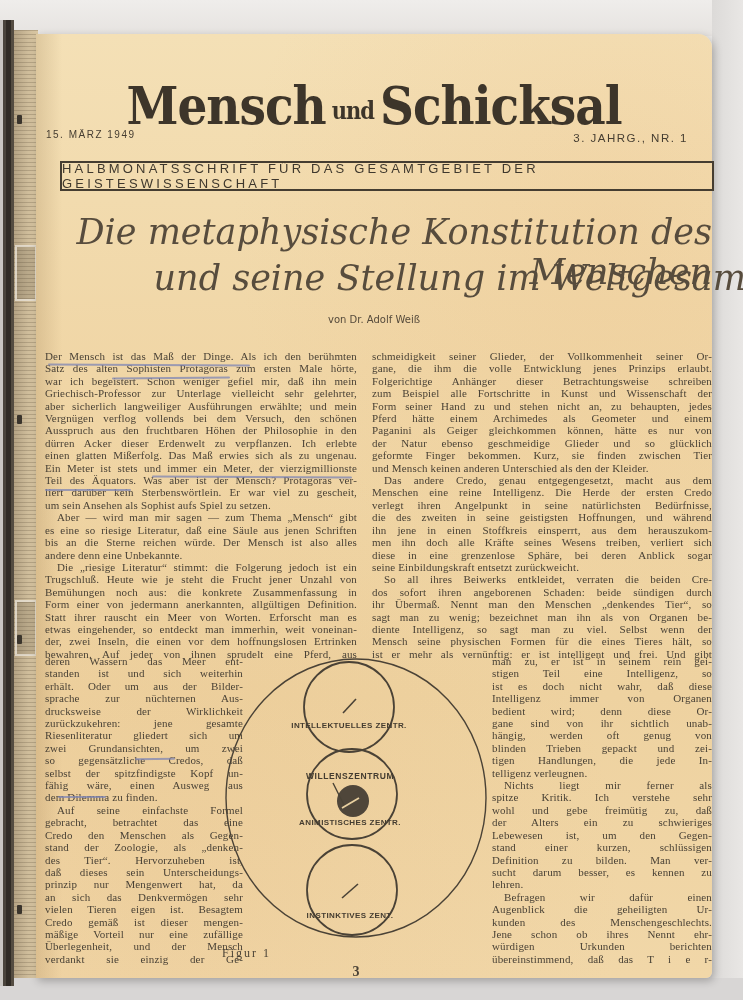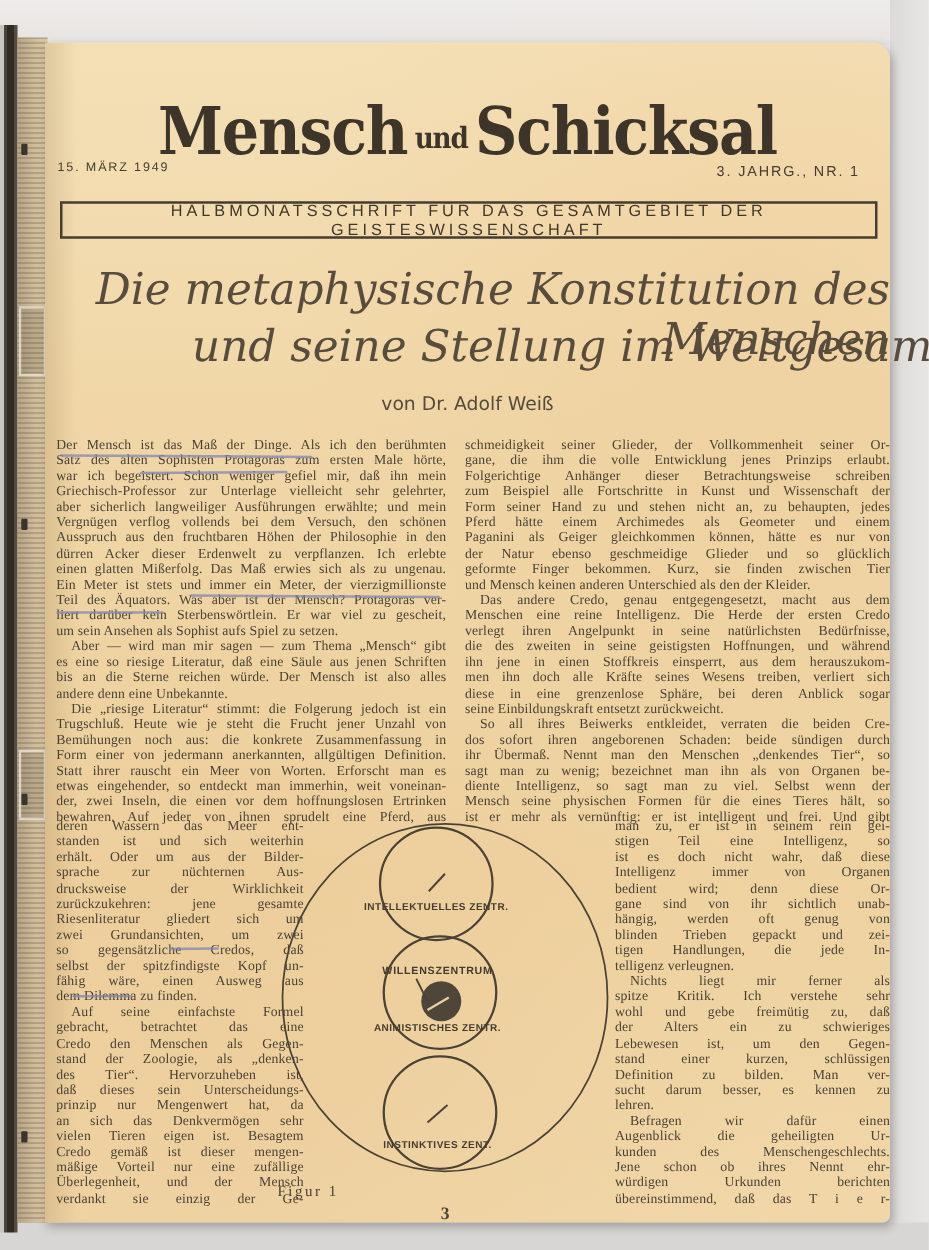--- a/index.html
+++ b/index.html
@@ -35,30 +35,30 @@
   
   .date-label{position:absolute;left:10px;top:95px;font-family:"Liberation Sans",sans-serif;
     font-size:10px;letter-spacing:1.5px;color:#453d31;}
   .issue-label{position:absolute;right:24px;top:98px;font-family:"Liberation Sans",sans-serif;
     font-size:11.5px;letter-spacing:1.5px;color:#453d31;}
   .masthead{position:absolute;left:0;top:44px;width:676px;text-align:center;
     font-family:"DejaVu Serif",serif;font-weight:700;color:#3d352a;
     transform:scaleY(1.12);letter-spacing:-1px;}
   .masthead .big{font-size:47px;}
   .masthead .small-und{font-size:21px;font-weight:700;padding:0 6px;position:relative;top:-4px;}
-  .banner{position:absolute;left:12px;top:127px;width:650px;height:26px;
+  .banner{position:absolute;left:24px;top:127px;width:650px;height:26px;
     border:2px solid #453d31;display:flex;align-items:center;justify-content:center;
-    font-family:"Liberation Sans",sans-serif;font-size:13px;letter-spacing:3.2px;color:#3f382d;text-align:center;}
+    font-family:"Liberation Sans",sans-serif;font-size:13px;letter-spacing:3.2px;color:#3f382d;}
   
   .art-title{position:absolute;width:676px;text-align:right;
     font-family:"DejaVu Serif",serif;font-style:italic;color:#574c3d;}
   .art-title.l1{top:178px;font-size:35px;}
   .art-title.l2{top:224px;font-size:35px;padding-left:48px;}
   .byline{position:absolute;width:676px;top:280px;text-align:center;
-    font-family:"DejaVu Sans",sans-serif;font-size:15px;color:#554a3b;}
+    font-family:"DejaVu Sans",sans-serif;font-size:10px;color:#554a3b;}
   
   .colblock{position:absolute;font-size:11px;line-height:12.4px;color:#4a4236;letter-spacing:.15px;}
   .tline{white-space:nowrap;text-align:justify;text-align-last:justify;overflow:hidden;}
   .tline.last{text-align-last:left;}
   .para.indent .tline:first-child{text-indent:12px;}
   .lw{left:9px;top:316px;width:312px;}
   .ln{left:9px;top:621px;width:198px;}
   .rw{left:336px;top:316px;width:340px;}
   .rn{left:456px;top:621px;width:220px;}
   

